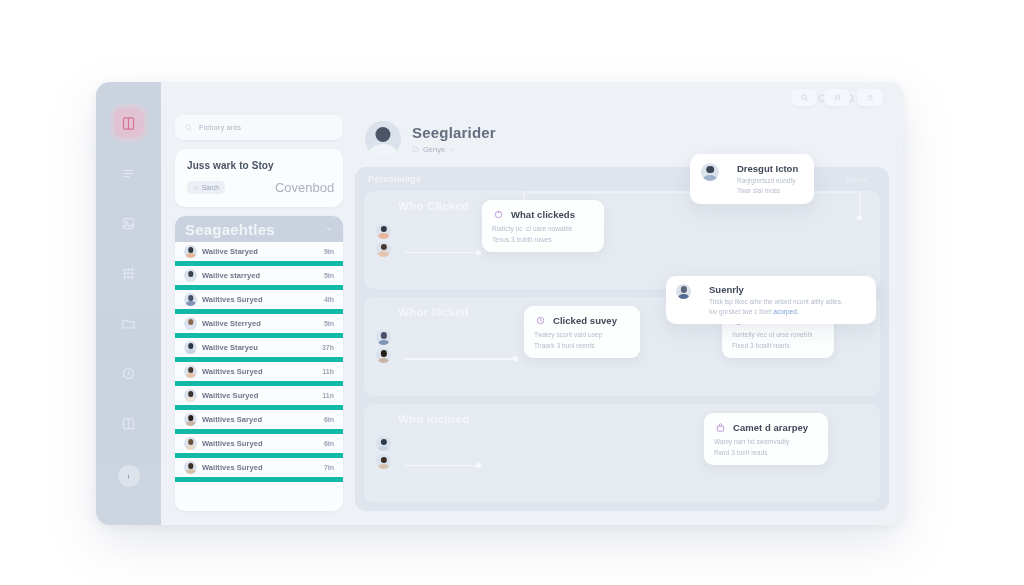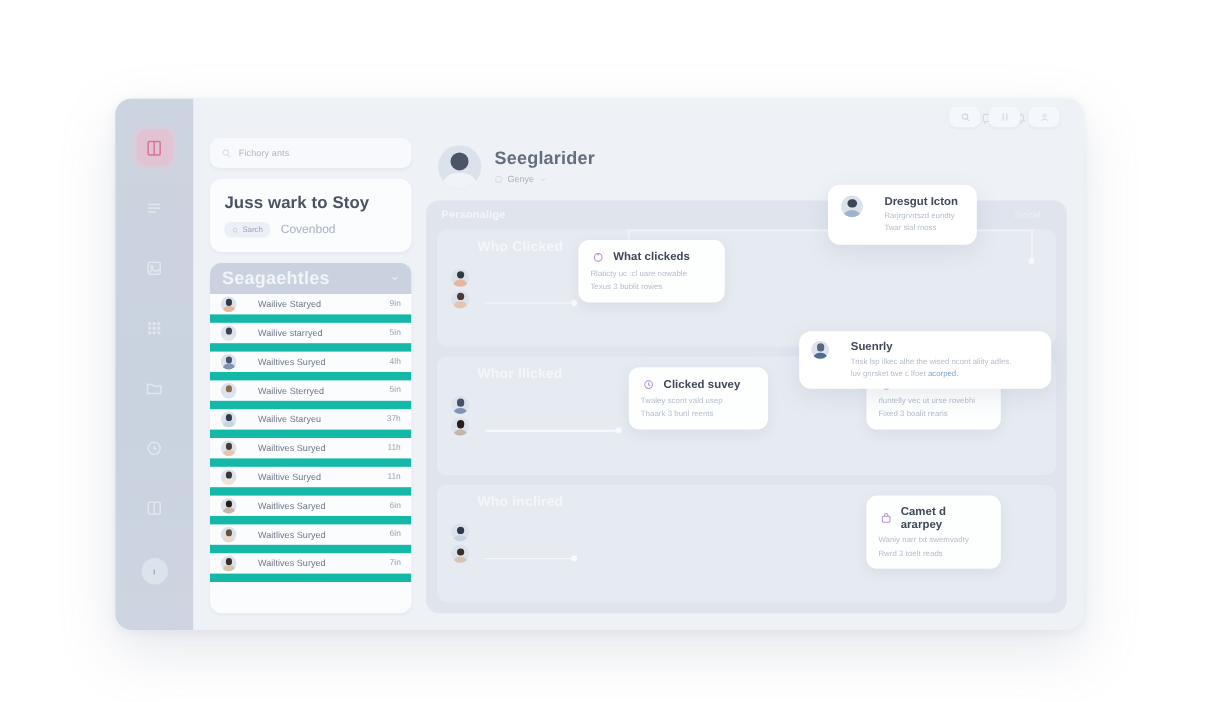--- a/index.html
+++ b/index.html
@@ -77,45 +77,45 @@
     display: flex; align-items: center; padding: 0 9px; gap: 6px;
     box-shadow: 0 1px 2px rgba(150,162,184,.10);
   }
   .search-box svg { width: 9px; height: 9px; opacity: .30; flex: 0 0 9px; }
   .search-ph { font-size: 7.5px; color: #aeb7c6; letter-spacing: .1px; }
 
   .promo-card {
     border-radius: 10px; background: #fbfcfe; padding: 11px 12px 12px 12px;
     box-shadow: 0 1px 3px rgba(150,162,184,.10);
   }
-  .promo-title { font-size: 14px; font-weight: 700; color: #4a5364; letter-spacing: .1px; }
+  .promo-title { font-size: 10px; font-weight: 700; color: #4a5364; letter-spacing: .1px; }
   .promo-meta { display: flex; align-items: center; gap: 9px; margin-top: 9px; }
   .promo-chip {
     font-size: 6.5px; color: #9aa4b4; background: #eceff5;
     border-radius: 5px; padding: 3px 6px; display: flex; align-items: center; gap: 3px;
   }
   .promo-chip svg { width: 6px; height: 6px; opacity: .45; }
-  .promo-sub { font-size: 10px; color: #a9b2c1; }
+  .promo-sub { font-size: 13px; color: #a9b2c1; margin-left: 41px; }
 
   .list-panel {
     flex: 1; min-height: 0; border-radius: 10px; background: #fbfcfe; overflow: hidden;
     display: flex; flex-direction: column;
     box-shadow: 0 1px 3px rgba(150,162,184,.10);
   }
   .list-head {
     height: 26px; flex: 0 0 26px; background: #c9d2de;
     display: flex; align-items: center; justify-content: space-between;
     padding: 0 10px;
   }
   .list-head-title { font-size: 15px; font-weight: 700; color: #f1f4f8; letter-spacing: .2px; }
   .list-head svg { width: 8px; height: 8px; stroke: #eef1f6; }
   .list-rows { flex: 1; overflow: hidden; }
   .list-row {
-    height: 24px; display: flex; align-items: center; gap: 18px;
-    padding: 0 9px; border-bottom: 7px solid #14b8a6;
+    height: 24px; display: flex; align-items: center; gap: 5px;
+    padding: 0 9px; border-bottom: 5px solid #14b8a6; font-weight: bold;
   }
   .avatar {
     border-radius: 50%; flex: 0 0 auto; position: relative; overflow: hidden;
     background: #dbe2ec;
   }
   .avatar.sm { width: 13px; height: 13px; }
   .avatar.md { width: 15px; height: 15px; }
   .avatar.lg { width: 18px; height: 18px; }
   .avatar.xl { width: 36px; height: 36px; }
   .avatar .head { position: absolute; left: 50%; top: 16%; transform: translateX(-50%);
@@ -550,21 +550,21 @@
                   </div>
                   <div class="avatar md">
                     <div class="head" style="background:#3a2e26"></div>
                     <div class="body" style="background:#d8c3ad"></div>
                   </div>
                 </div>
                 <div class="row-label">Who inclired</div>
                 <div class="connector" style="left: 40px; top: 62%; width: 75px;">
                   <span class="dot"></span>
                 </div>
-                <div class="node-card" style="left: 358px; top: 9px; width: 112px;">
+                <div class="node-card" style="left: 340px; top: 9px; width: 124px;">
                   <div class="node-card-head">
                     <span class="node-icon">
                       <svg viewBox="0 0 24 24" fill="none" stroke="#b48fd6" stroke-width="1.9">
                         <rect x="5" y="9" width="14" height="11" rx="2"></rect>
                         <path d="M9 9V7a3 3 0 016 0v2"></path>
                       </svg>
                     </span>
                     <span class="node-title">Camet d ararpey</span>
                   </div>
                   <div class="node-line">Waniy narr txt swemvadty</div>

